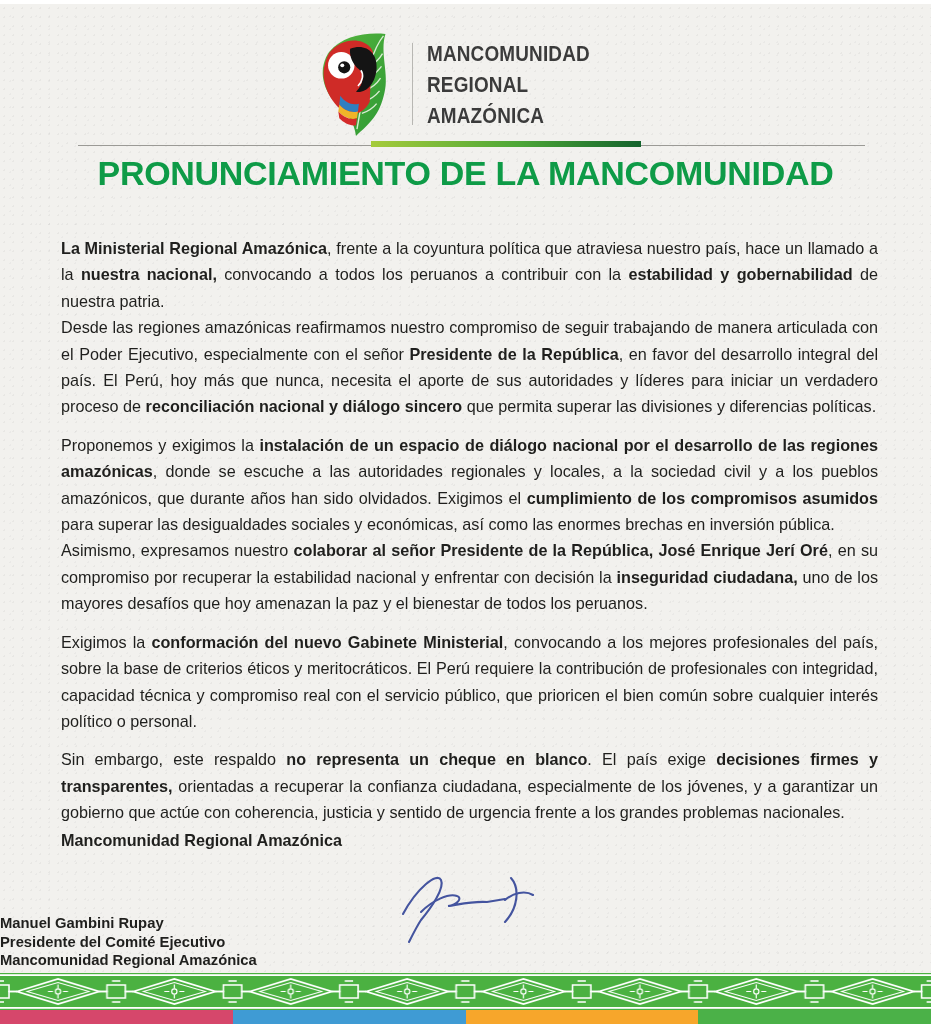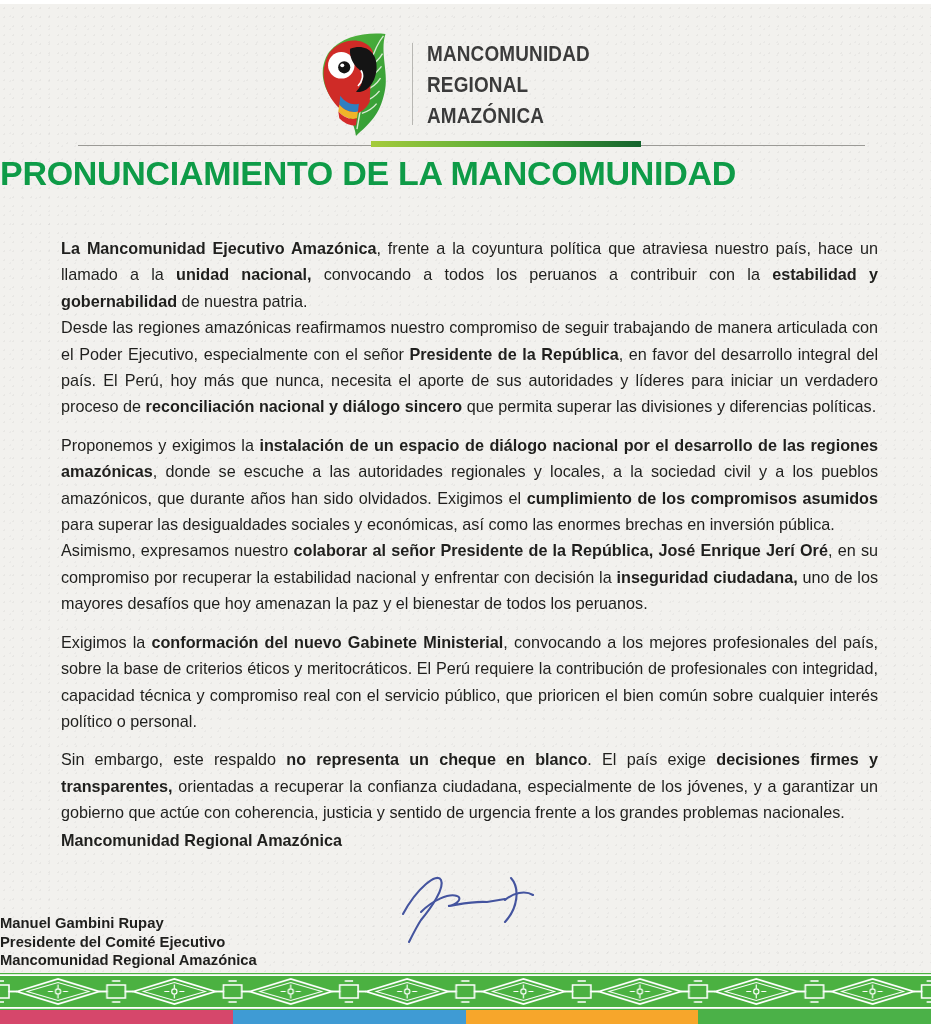--- a/index.html
+++ b/index.html
@@ -32,21 +32,21 @@
   }
   
   .thin-rule{position:absolute;top:141px;left:78px;right:66px;height:1px;background:#9b9a96;}
   .accent-bar{
     position:absolute;top:137px;left:371px;width:270px;height:6px;
     background:linear-gradient(90deg,#a5cb3b 0%,#4ca637 55%,#14632d 100%);
   }
   
   .title{
     position:absolute;top:150px;left:0;right:0;
-    margin:0;
+    margin:0;text-align:center;
     font-size:34px;line-height:38px;font-weight:800;
     letter-spacing:-0.3px;
   }
   
   .body{
     position:absolute;top:231px;left:61px;width:817px;
     font-size:16.2px;line-height:26.4px;
   }
   .body p{margin:0;text-align:justify;}
   .body p.gap{margin-top:12px;}
@@ -111,21 +111,21 @@
   </header>
 
   <div class="thin-rule"></div>
   <div class="accent-bar"></div>
 
   <h1 class="title" style="color: rgb(14, 155, 71);">
     <span>PRONUNCIAMIENTO DE LA MANCOMUNIDAD</span><br>
   </h1>
 
   <main class="body">
-    <p><b>La Mancomunidad Ejecutivo Amazónica</b><span>, frente a la coyuntura política que atraviesa nuestro país, hace un llamado a la </span><b>unidad nacional,</b><span> convocando a todos los peruanos a contribuir con la </span><b>estabilidad y gobernabilidad</b><span> de nuestra patria.</span></p>
+    <p><b>La Ministerial Regional Amazónica</b><span>, frente a la coyuntura política que atraviesa nuestro país, hace un llamado a la </span><b>nuestra nacional,</b><span> convocando a todos los peruanos a contribuir con la </span><b>estabilidad y gobernabilidad</b><span> de nuestra patria.</span></p>
     <p><span>Desde las regiones amazónicas reafirmamos nuestro compromiso de seguir trabajando de manera articulada con el Poder Ejecutivo, especialmente con el señor </span><b>Presidente de la República</b><span>, en favor del desarrollo integral del país. El Perú, hoy más que nunca, necesita el aporte de sus autoridades y líderes para iniciar un verdadero proceso de </span><b>reconciliación nacional y diálogo sincero</b><span> que permita superar las divisiones y diferencias políticas.</span></p>
     <p class="gap"><span>Proponemos y exigimos la </span><b>instalación de un espacio de diálogo nacional por el desarrollo de las regiones amazónicas</b><span>, donde se escuche a las autoridades regionales y locales, a la sociedad civil y a los pueblos amazónicos, que durante años han sido olvidados. Exigimos el </span><b>cumplimiento de los compromisos asumidos</b><span> para superar las desigualdades sociales y económicas, así como las enormes brechas en inversión pública.</span></p>
     <p><span>Asimismo, expresamos nuestro </span><b>colaborar al señor Presidente de la República, José Enrique Jerí Oré</b><span>, en su compromiso por recuperar la estabilidad nacional y enfrentar con decisión la </span><b>inseguridad ciudadana,</b><span> uno de los mayores desafíos que hoy amenazan la paz y el bienestar de todos los peruanos.</span></p>
     <p class="gap"><span>Exigimos la </span><b>conformación del nuevo Gabinete Ministerial</b><span>, convocando a los mejores profesionales del país, sobre la base de criterios éticos y meritocráticos. El Perú requiere la contribución de profesionales con integridad, capacidad técnica y compromiso real con el servicio público, que prioricen el bien común sobre cualquier interés político o personal.</span></p>
     <p class="gap"><span>Sin embargo, este respaldo </span><b>no representa un cheque en blanco</b><span>. El país exige </span><b>decisiones firmes y transparentes,</b><span> orientadas a recuperar la confianza ciudadana, especialmente de los jóvenes, y a garantizar un gobierno que actúe con coherencia, justicia y sentido de urgencia frente a los grandes problemas nacionales.</span></p>
     <div class="closing">
       <div>Mancomunidad Regional Amazónica</div>
     </div>
   </main>
 

